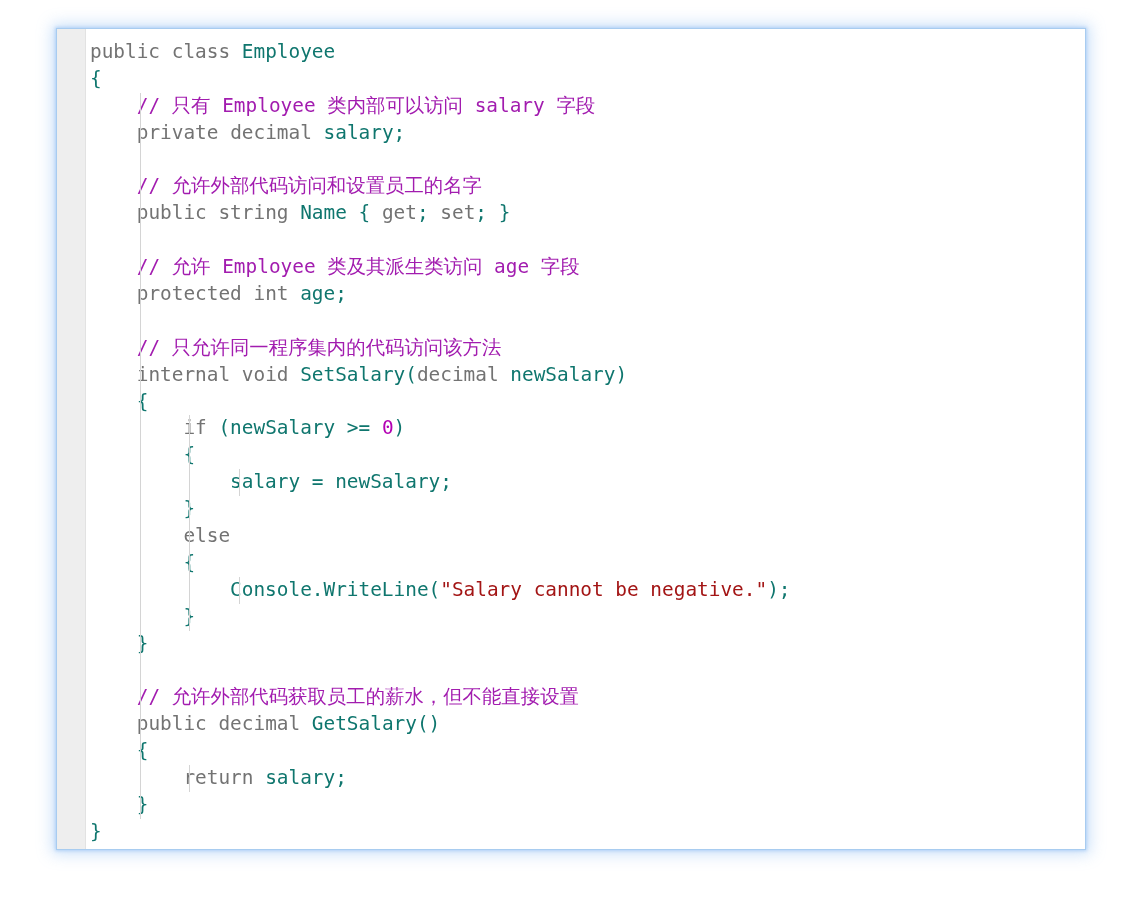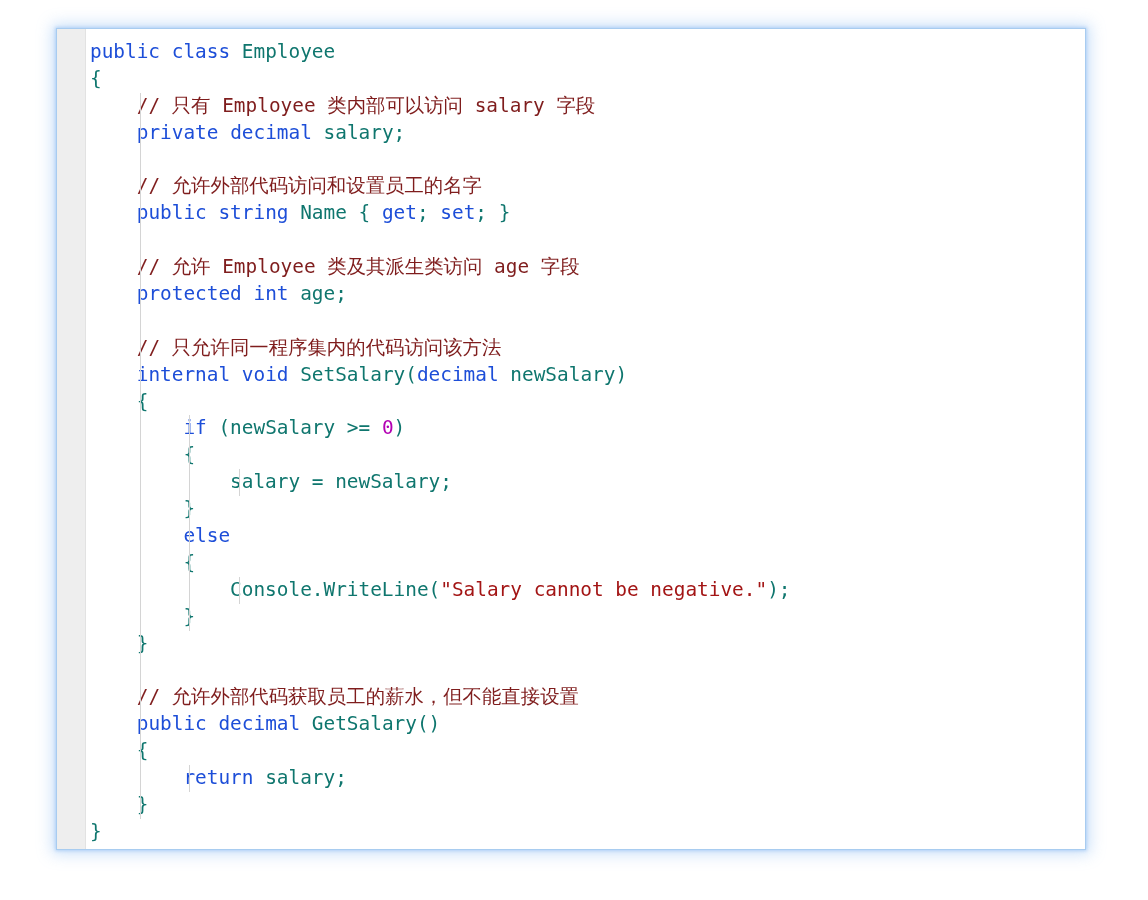--- a/index.html
+++ b/index.html
@@ -76,22 +76,22 @@
     position: absolute;
     top: 0;
     width: 1px;
     height: 26.9px;
     background: #d4d4d4;
   }
   .g1 { left: 49.5px; }
   .g2 { left: 99.3px; }
   .g3 { left: 149.1px; }
 
-  .kw   { color: #1d4ed8; }
-  .cmt  { color: #7f1d1d; }
+  .kw   { color: #737373; }
+  .cmt  { color: #a21caf; }
   .str  { color: #a31515; }
   .num  { color: #b300b3; }
   .pln  { color: #0f766e; }
 </style>
 </head>
 <body>
 
 <div id="code-card">
   <div id="gutter"></div>
   <div id="code-area">

